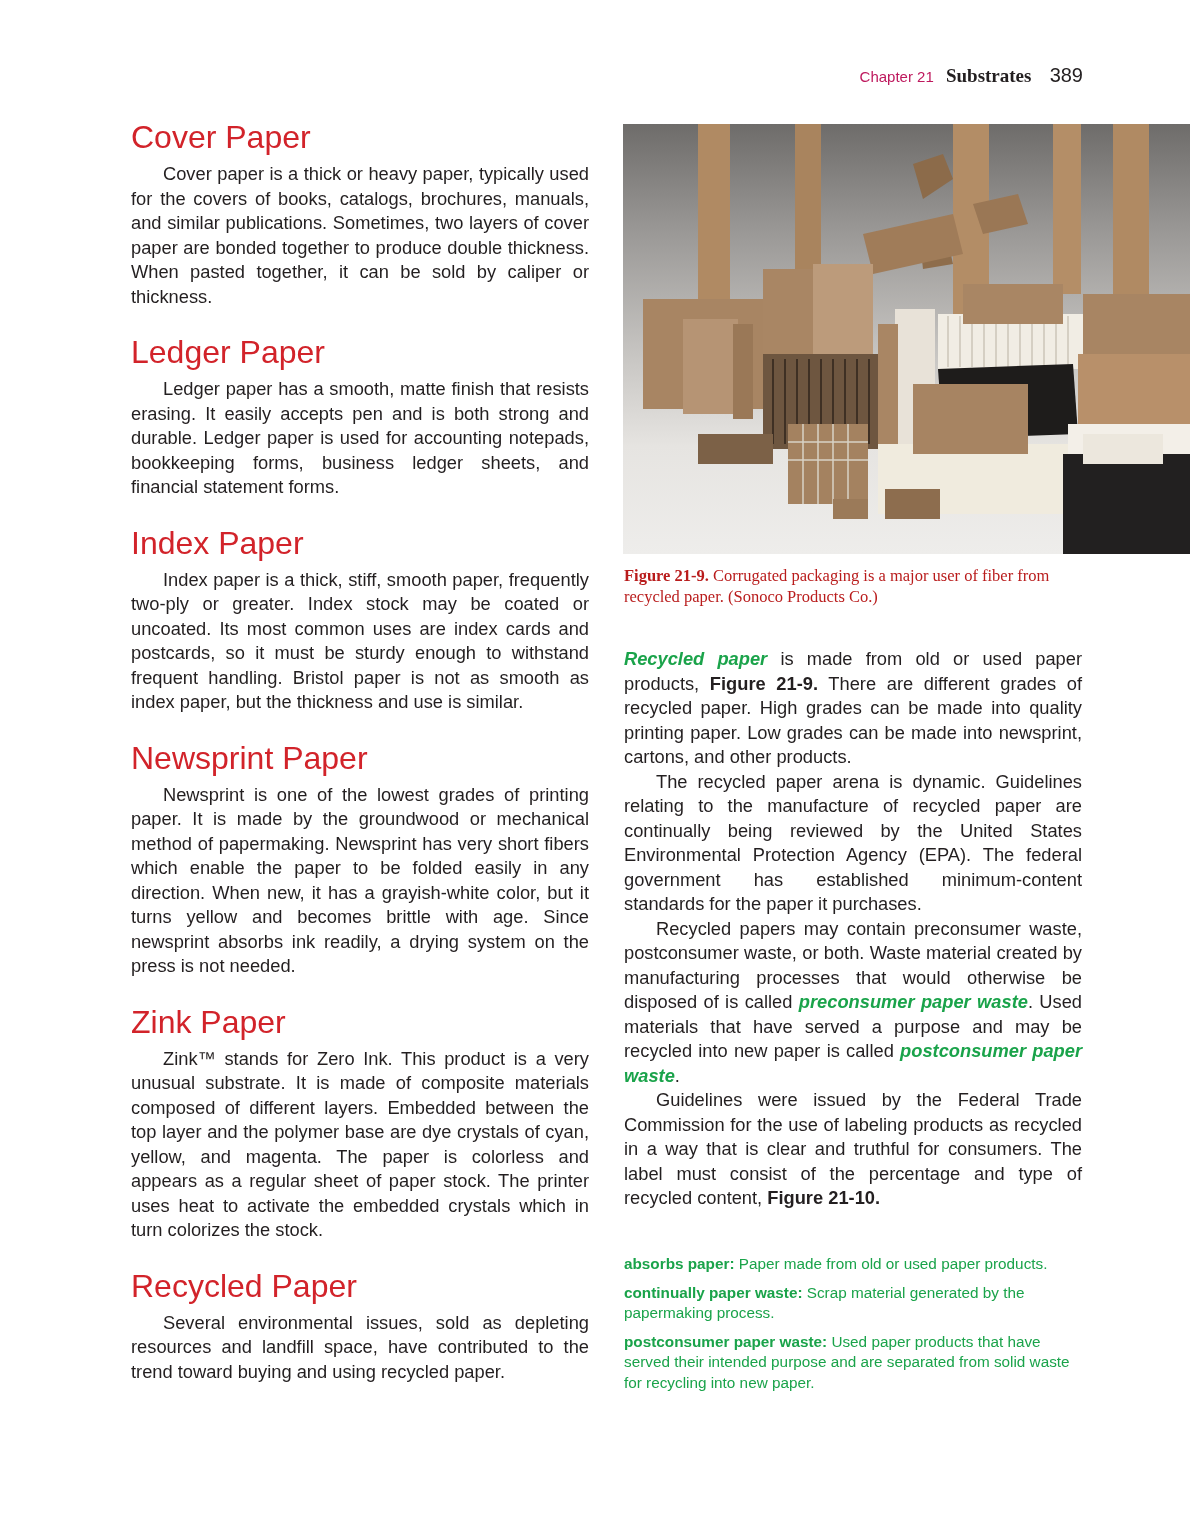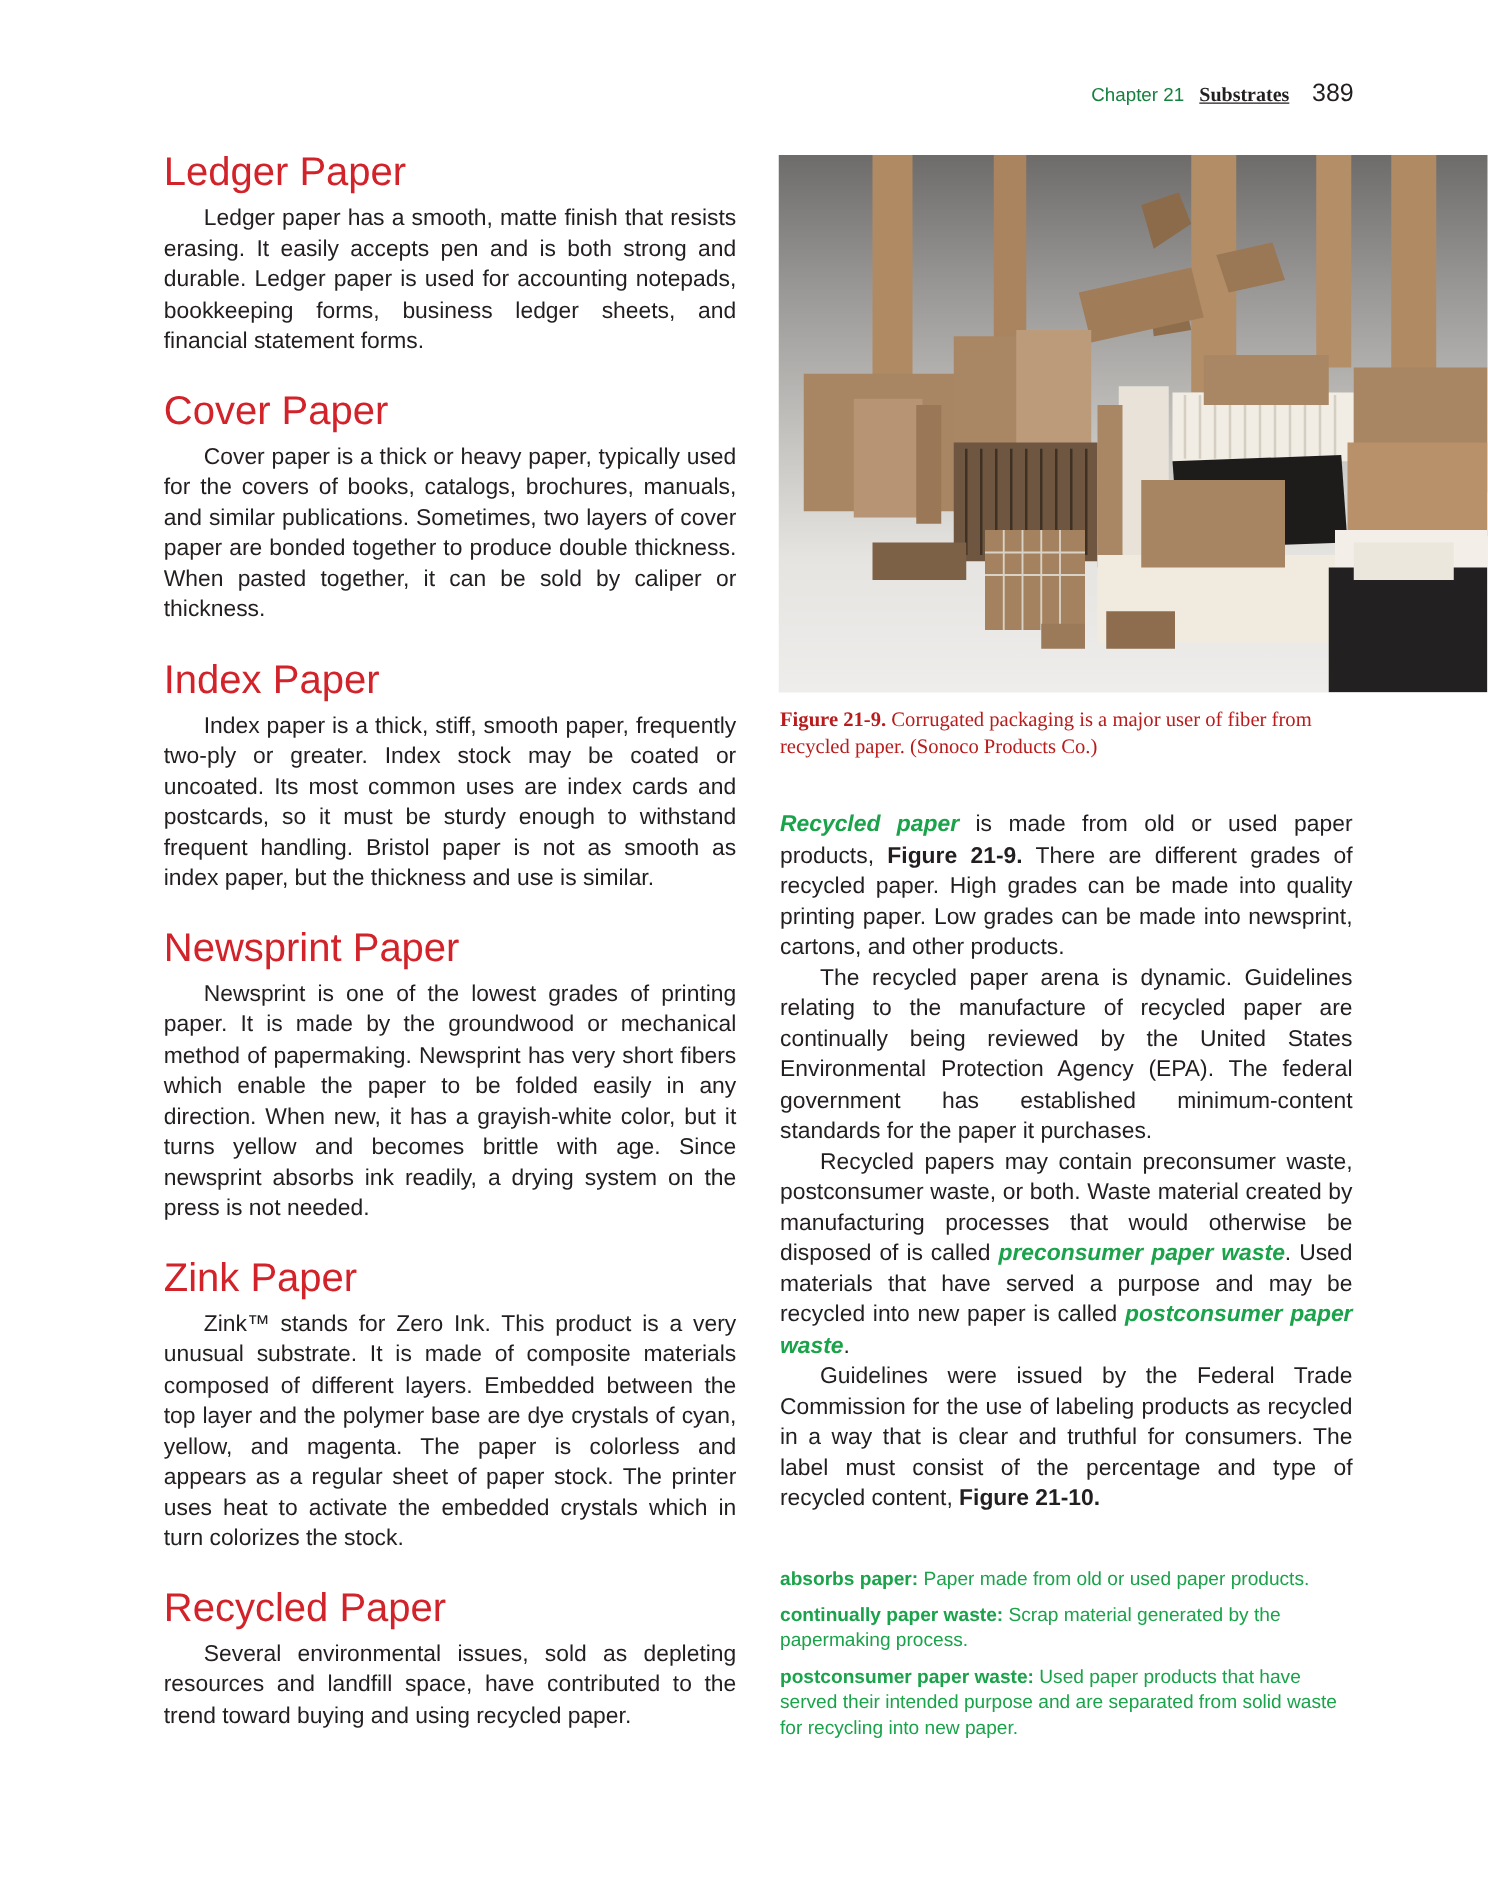--- a/index.html
+++ b/index.html
@@ -1,20 +1,20 @@
 <!DOCTYPE html>
 <html><head>
 <meta charset="utf-8">
 <style>
   html, body { margin:0; padding:0; background:#ffffff; }
   body { width:1190px; height:1513px; position:relative; overflow:hidden;
          font-family:"Liberation Sans", sans-serif; color:#231f20; }
   .running-head { position:absolute; top:64px; right:107px; font-size:15px; white-space:nowrap; }
-  .running-head .chap { color:#15803d; font-family:"Liberation Sans", sans-serif; }
-  .running-head .title { font-family:"Liberation Serif", serif; font-weight:bold; margin-left:8px; font-size:16px;text-decoration:underline; }
+  .running-head .chap { color:#be185d; font-family:"Liberation Sans", sans-serif; }
+  .running-head .title { font-family:"Liberation Serif", serif; font-weight:bold; margin-left:8px; font-size:19px; }
   .running-head .num { margin-left:14px; font-size:20px; }
 
   .col-left { position:absolute; left:131px; top:118px; width:458px; }
 
   h2 { font-weight:normal; color:#d2232a; font-size:32px; line-height:38px; margin:0 0 6px 0;
        font-family:"Liberation Sans", sans-serif; }
   p.body { font-size:18.3px; line-height:24.5px; margin:0; text-align:justify; text-indent:32px; }
   .section { margin-bottom:24px; }
 
   .photo { position:absolute; left:623px; top:124px; width:567px; height:430px; overflow:hidden;
@@ -39,26 +39,26 @@
 <body>
 
 <div class="running-head">
   <span class="chap">Chapter 21</span>
   <span class="title">Substrates</span>
   <span class="num">389</span>
 </div>
 
 <div class="col-left">
   <div class="section">
+    <h2>Cover Paper</h2>
+    <p class="body">Cover paper is a thick or heavy paper, typically used for the covers of books, catalogs, brochures, manuals, and similar publications. Sometimes, two layers of cover paper are bonded together to produce double thickness. When pasted together, it can be sold by caliper or thickness.</p>
+  </div>
+  <div class="section">
     <h2>Ledger Paper</h2>
     <p class="body">Ledger paper has a smooth, matte finish that resists erasing. It easily accepts pen and is both strong and durable. Ledger paper is used for accounting notepads, bookkeeping forms, business ledger sheets, and financial statement forms.</p>
-  </div>
-  <div class="section">
-    <h2>Cover Paper</h2>
-    <p class="body">Cover paper is a thick or heavy paper, typically used for the covers of books, catalogs, brochures, manuals, and similar publications. Sometimes, two layers of cover paper are bonded together to produce double thickness. When pasted together, it can be sold by caliper or thickness.</p>
   </div>
   <div class="section">
     <h2>Index Paper</h2>
     <p class="body">Index paper is a thick, stiff, smooth paper, frequently two-ply or greater. Index stock may be coated or uncoated. Its most common uses are index cards and postcards, so it must be sturdy enough to withstand frequent handling. Bristol paper is not as smooth as index paper, but the thickness and use is similar.</p>
   </div>
   <div class="section">
     <h2>Newsprint Paper</h2>
     <p class="body">Newsprint is one of the lowest grades of printing paper. It is made by the groundwood or mechanical method of papermaking. Newsprint has very short fibers which enable the paper to be folded easily in any direction. When new, it has a grayish-white color, but it turns yellow and becomes brittle with age. Since newsprint absorbs ink readily, a drying system on the press is not needed.</p>
   </div>
   <div class="section">

